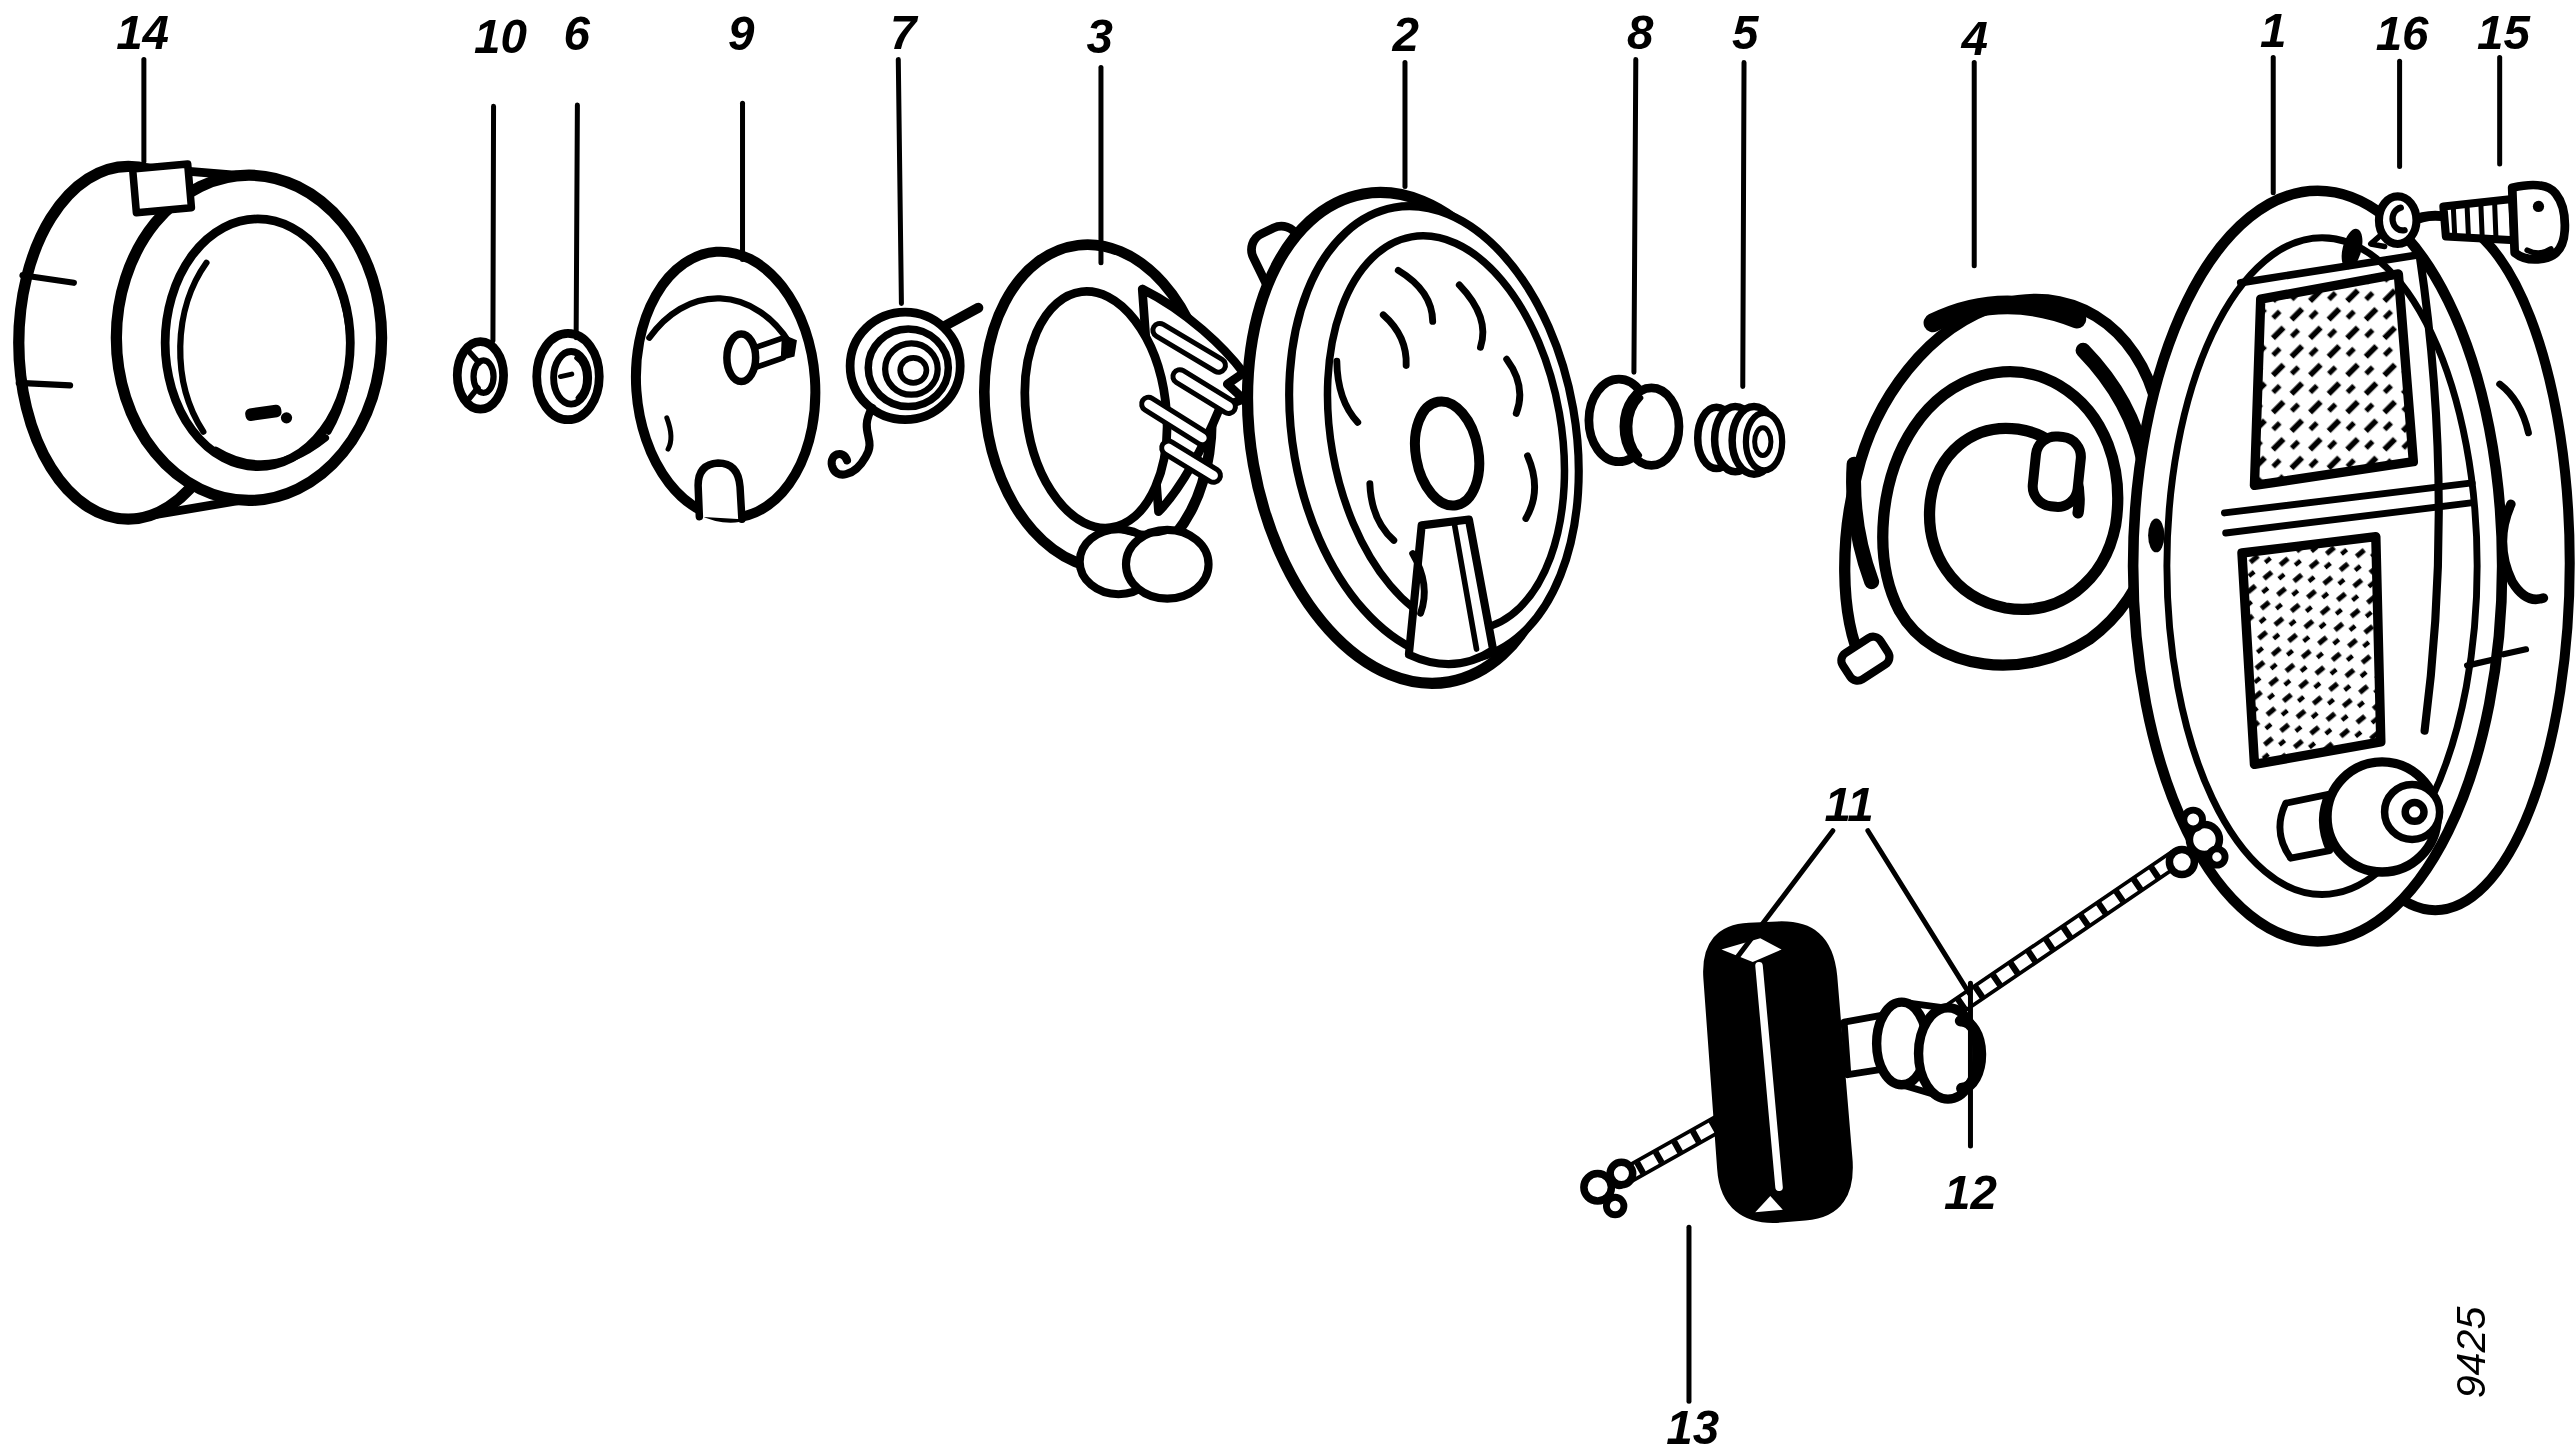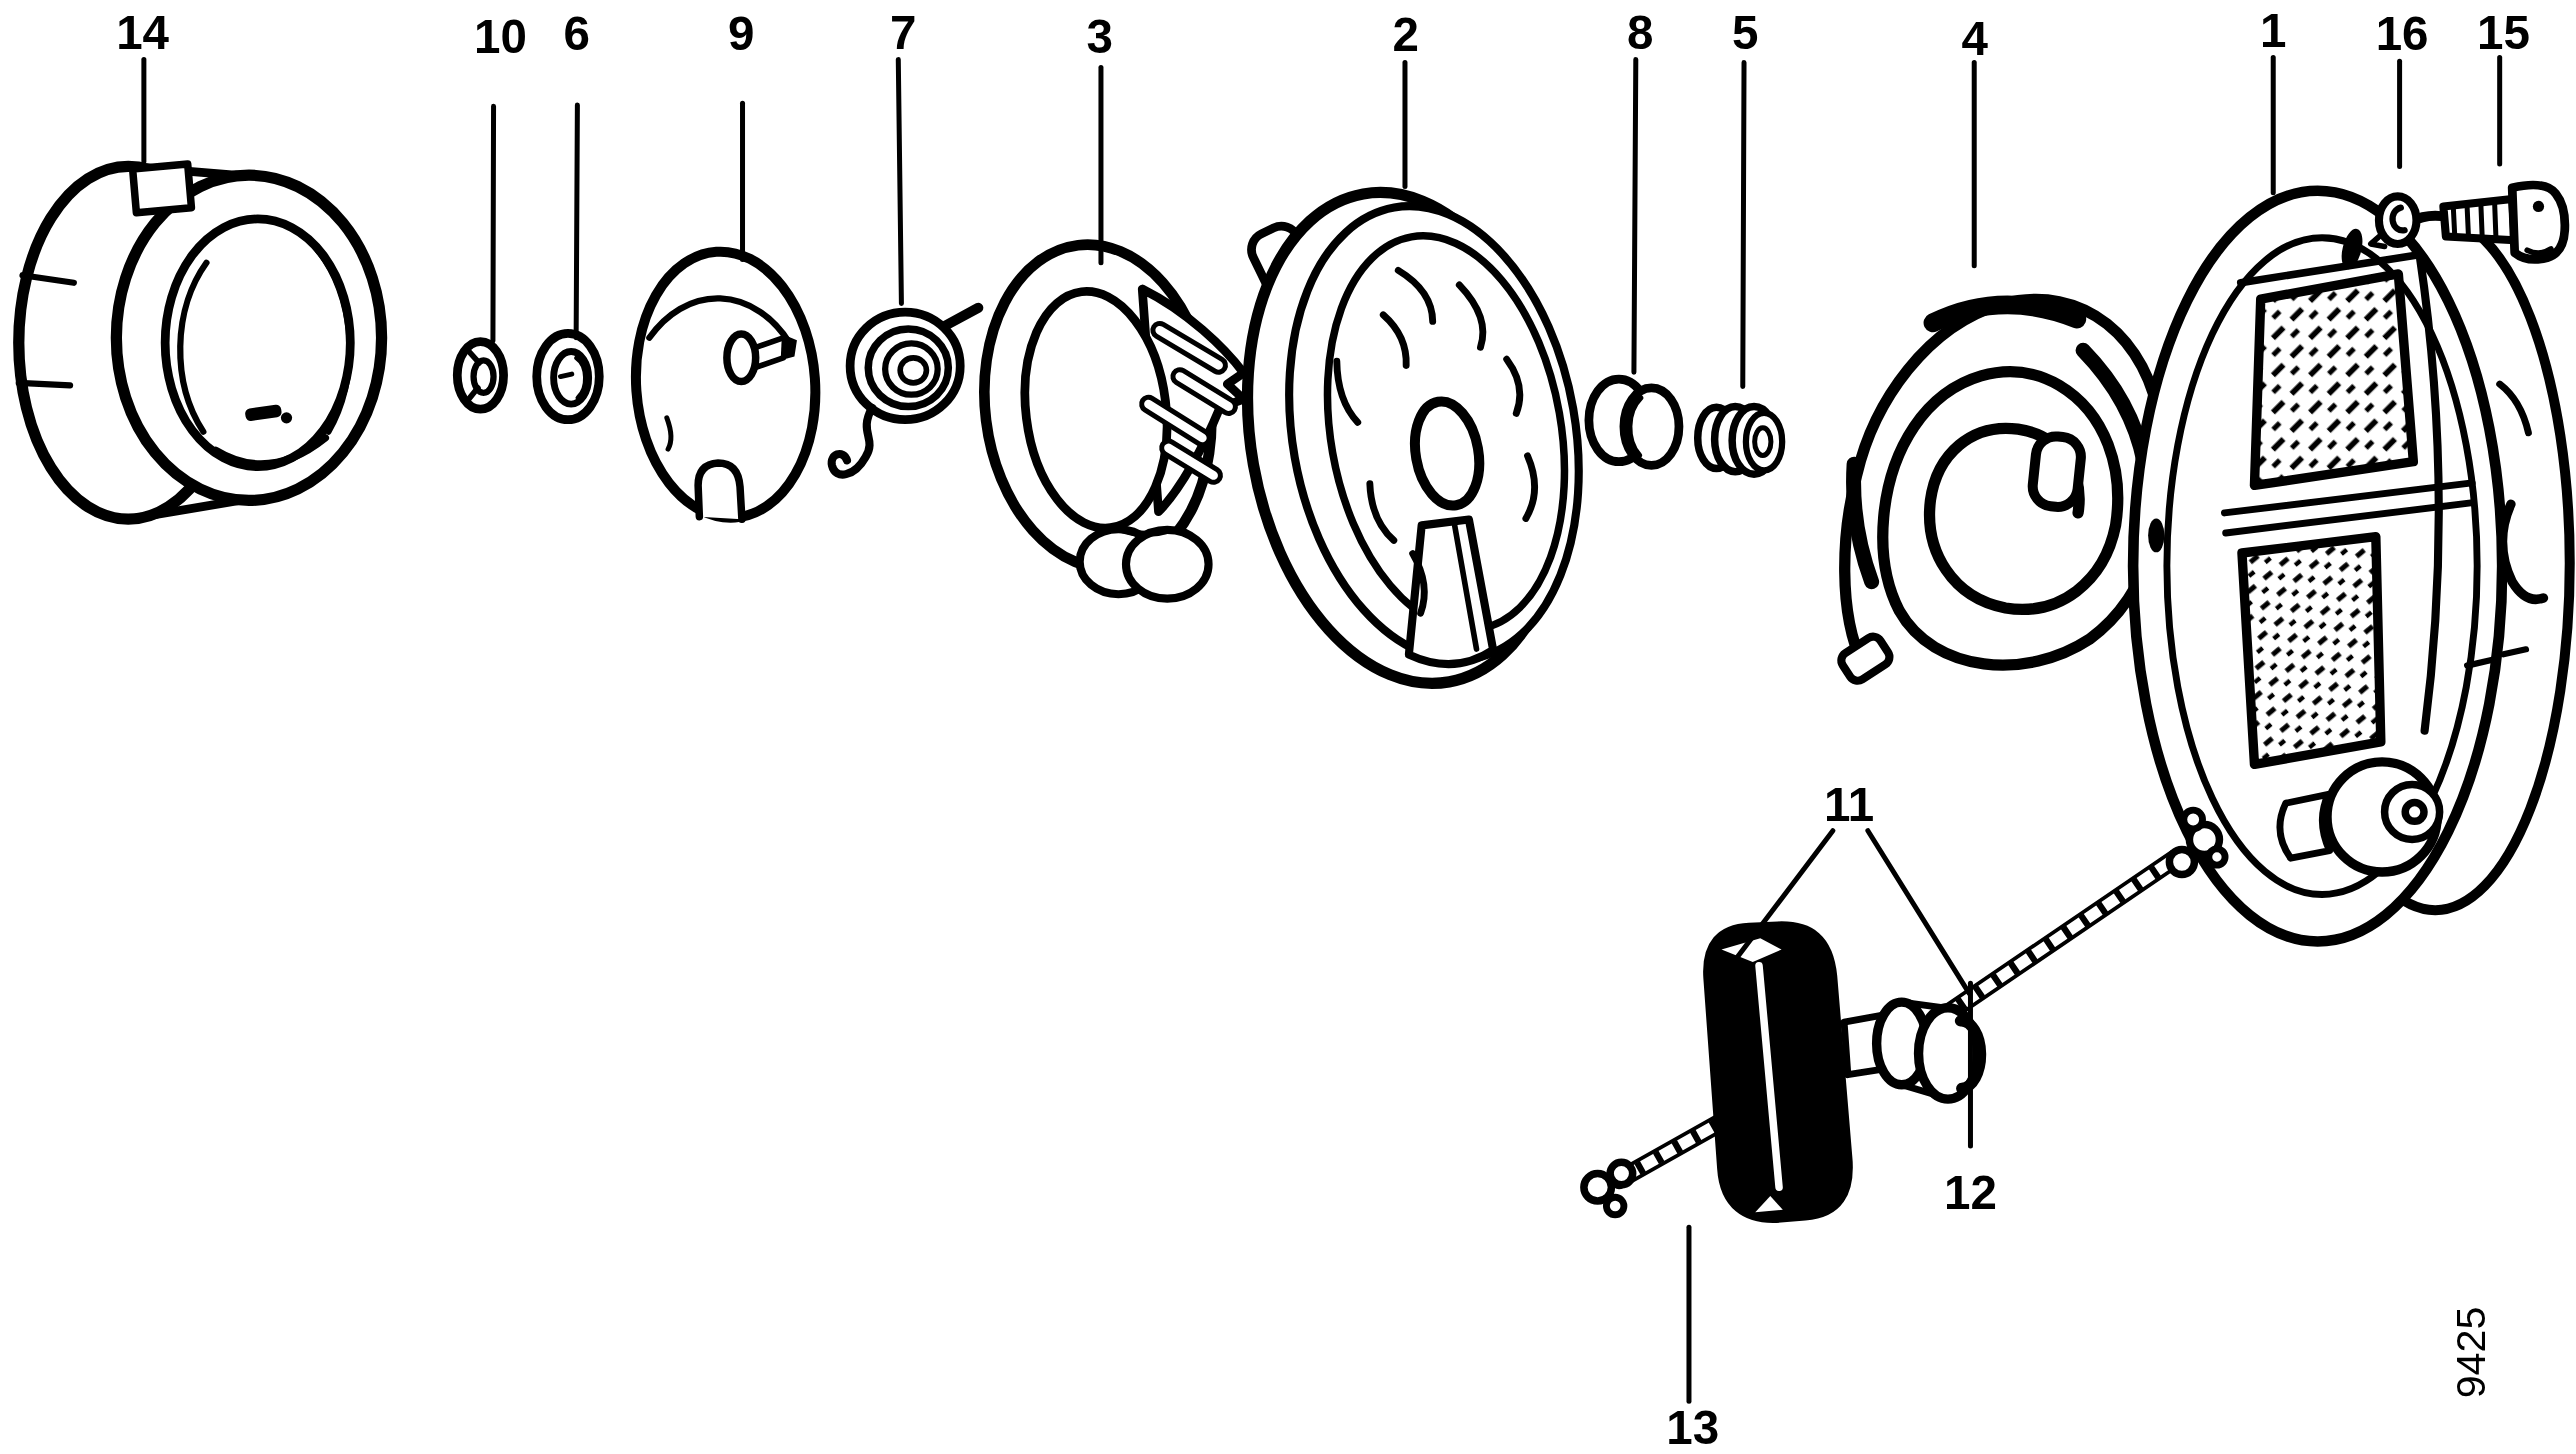--- a/index.html
+++ b/index.html
@@ -1,16 +1,16 @@
 <!DOCTYPE html>
 <html style="font-size:10px"><head>
 <meta charset="utf-8">
 <style>
   html,body{margin:0;padding:0;background:#ffffff;}
-  .canvas{width:100%;background:#f97316;}
+  .canvas{width:100%;background:#f97316;font-style:italic;}
   svg{display:block;width:100%;height:auto;background:#ffffff;}
   .lbl{font-family:"Liberation Sans",sans-serif;font-weight:bold;font-size:76px;fill:#000;}
   .code{font-family:"Liberation Sans",sans-serif;font-weight:normal;font-size:66px;fill:#000;}
 </style>
 </head>
 <body>
 
 <div class="canvas">
 <svg viewBox="0 0 4118 2325" xmlns="http://www.w3.org/2000/svg">
   <defs>

